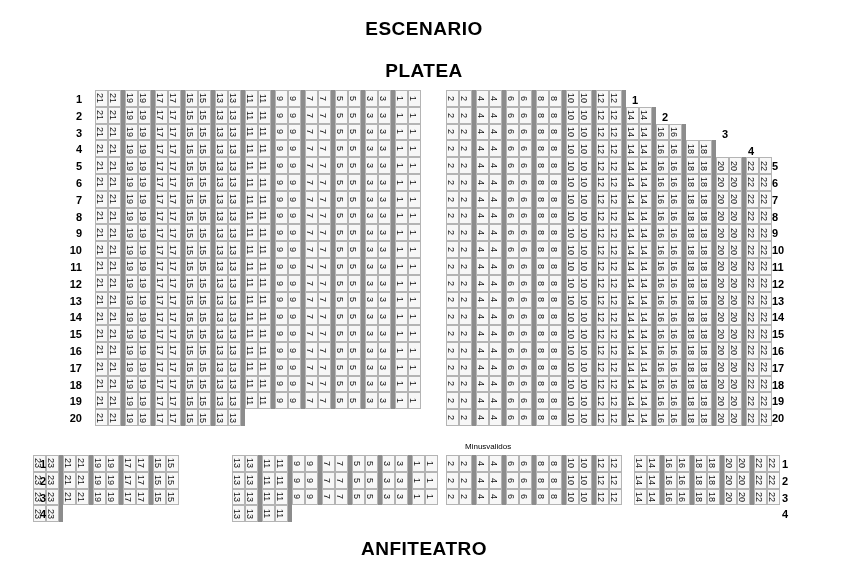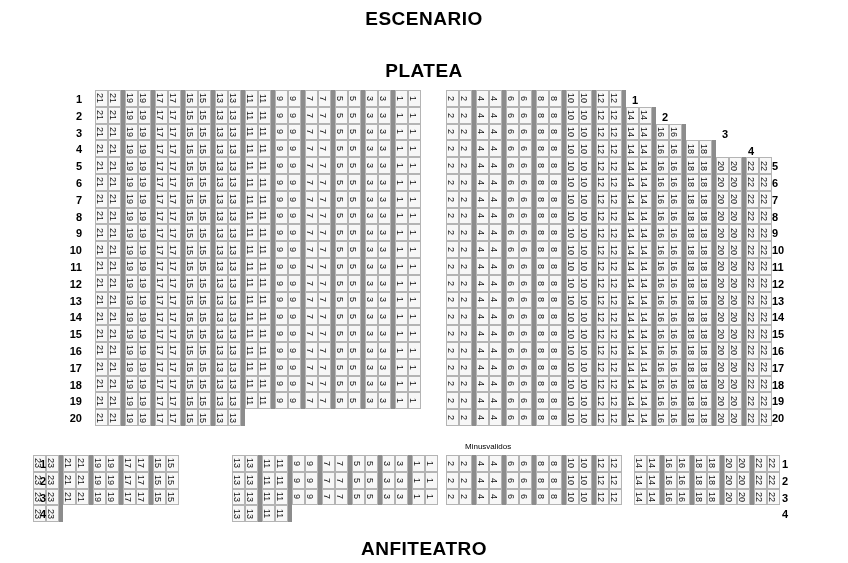--- a/index.html
+++ b/index.html
@@ -11,21 +11,21 @@
     position:relative;
     overflow:hidden;
   }
   .title{
     position:absolute;
     font-size:19px;
     font-weight:bold;
     letter-spacing:.5px;
     white-space:nowrap;
   }
-  #escenario{top:8px;left:0;width:848px;text-align:center;}
+  #escenario{top:18px;left:0;width:848px;text-align:center;}
   #platea{top:60px;left:0;width:848px;text-align:center;}
   #anfiteatro{top:538px;left:0;width:848px;text-align:center;}
 
   
   .rownums{
     position:absolute;
     font-size:11px;
     font-weight:bold;
     text-align:right;
     line-height:16.8px;

